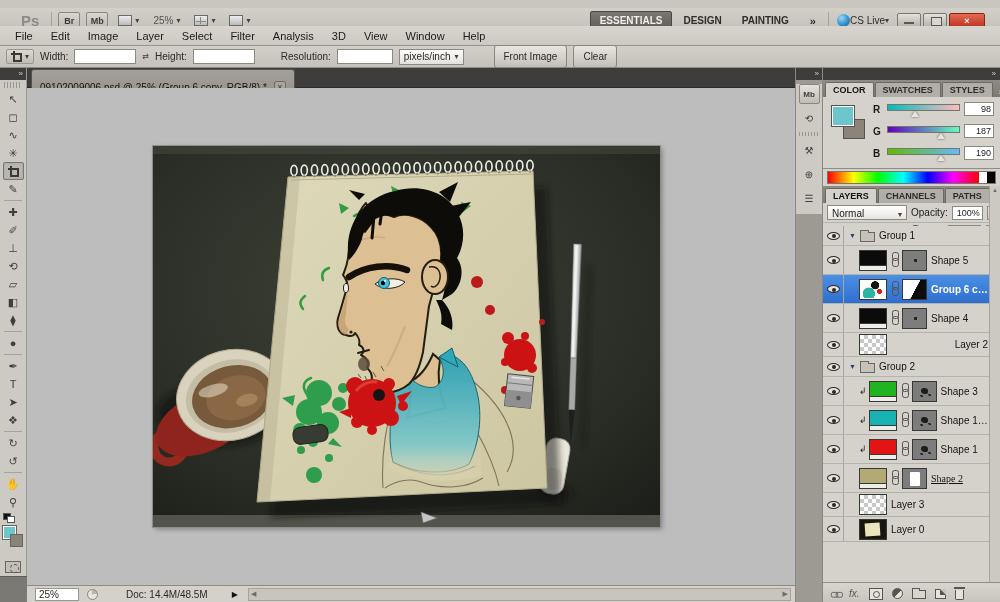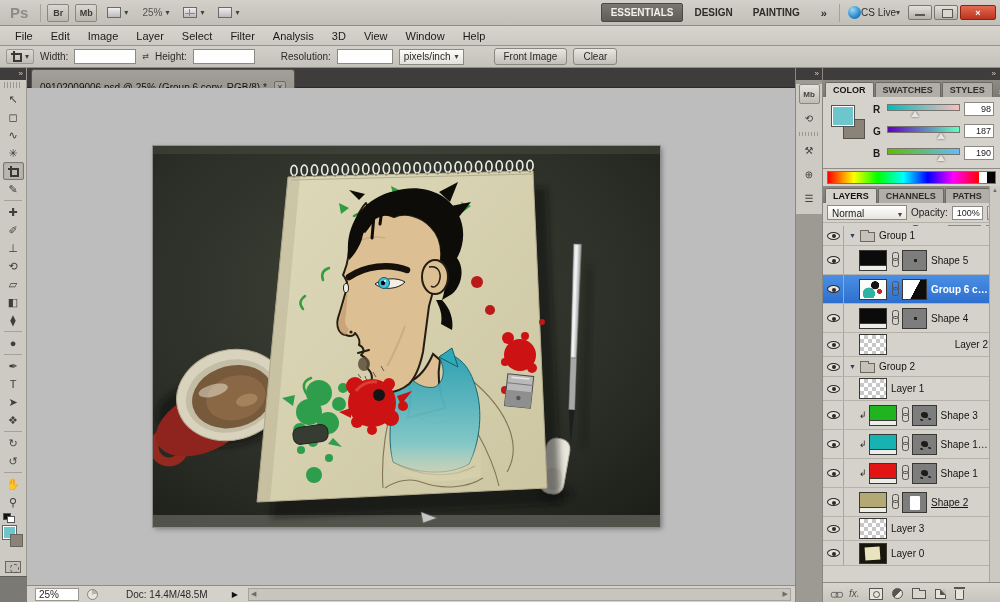--- a/index.html
+++ b/index.html
@@ -1,23 +1,23 @@
 <!DOCTYPE html>
 <html><head>
 <meta charset="utf-8">
 <style>
   * { margin:0; padding:0; box-sizing:border-box; }
   html,body { width:1000px; height:602px; overflow:hidden; }
   body { font-family:"Liberation Sans", sans-serif; font-size:11px; color:#1a1a1a;
          background:#c9c5bf; position:relative; }
 
   
-  .titlebar { position:absolute; left:0; top:0; width:1000px; height:26px;
+  .titlebar { position:absolute; left:0; top:8px; width:1000px; height:26px;
     background:linear-gradient(#d3cfc9,#c2beb8); border-bottom:1px solid #8f8c86;
-    display:flex; align-items:center; gap:6px; padding:0 4px; }
+    display:flex; align-items:center; gap:6px; padding:0 15px; }
   .ps-logo { font-weight:bold; font-size:15px; color:#8e8b86; letter-spacing:0; padding:0 6px; }
   .tb-sep { width:1px; height:18px; background:#a5a29c; }
   .tb-btn { height:18px; min-width:22px; padding:0 3px; display:flex; align-items:center; justify-content:center;
     background:linear-gradient(#dad6d0,#b9b5af); border:1px solid #8a8781; border-radius:2px;
     font-size:9px; font-weight:bold; color:#3c3a36; }
   .tb-drop { display:flex; align-items:center; gap:3px; padding:0 4px; height:18px; color:#4a4842; }
   .mini-ic { width:14px; height:11px; border:1px solid #6c6a65; background:linear-gradient(#eee,#bbb); position:relative; }
   .mini-ic.grid::after { content:""; position:absolute; inset:1px; background:
     linear-gradient(90deg,#888 1px,transparent 1px) 4px 0/6px 100%, linear-gradient(#888 1px,transparent 1px) 0 4px/100% 6px; }
   .caret { font-size:8px; color:#44423e; }
@@ -50,21 +50,21 @@
     display:flex; align-items:center; gap:6px; padding:0 6px; font-size:10px; color:#2c2a26; }
   .opt-tool { display:flex; align-items:center; gap:3px; padding:1px 4px; border:1px solid #9a978f;
     border-radius:2px; background:linear-gradient(#dcd8d2,#bfbbb5); }
   .crop-ic { position:relative; width:11px; height:11px; display:inline-block; }
   .crop-ic::before { content:""; position:absolute; left:2px; top:0; width:7px; height:9px; border-left:2px solid #3a3833; border-bottom:2px solid #3a3833; }
   .crop-ic::after  { content:""; position:absolute; left:0; top:2px; width:9px; height:7px; border-right:2px solid #3a3833; border-top:2px solid #3a3833; }
   .opt-field { width:62px; height:15px; border:1px solid #8c8983; background:#fff; padding:0 3px; font-size:10px; }
   .opt-field.res { width:56px; }
   .unit-select { display:flex; align-items:center; gap:4px; height:16px; padding:0 4px;
     border:1px solid #8c8983; background:linear-gradient(#fdfdfc,#e4e1db); }
-  .opt-btn { height:17px; padding:0 9px; display:flex; align-items:center; border:1px solid #89867f;
+  .opt-btn { height:23px; padding:0 9px; display:flex; align-items:center; border:1px solid #89867f;
     border-radius:3px; background:linear-gradient(#e9e6e0,#c2beb8); font-size:10px; color:#2c2a26; }
 
   
   .toolscol { position:absolute; left:0; top:68px; width:27px; height:534px; background:#cdc9c3; border-right:1px solid #9a978f; }
   .toolscol .head { height:12px; background:#3e3d3b; color:#cfccc6; font-size:8px; text-align:right; padding-right:3px; line-height:12px; }
   .toolscol .grip { height:6px; background:repeating-linear-gradient(90deg,#9a978f 0 1px,transparent 1px 3px); margin:2px 4px; }
   .tool { width:21px; height:18px; margin:0 auto; display:flex; align-items:center; justify-content:center;
     font-size:11px; color:#403e39; }
   .tool.active { background:#bab6b0; border:1px solid #777; border-radius:2px; box-shadow:inset 0 0 2px #999; }
   .tool-div { height:1px; background:#a5a29a; margin:2px 4px; }
@@ -181,21 +181,21 @@
   .chain::before, .chain::after { content:""; position:absolute; left:1px; width:5px; height:7px; border:1.4px solid #55534e; border-radius:2.5px; }
   .chain::before { top:0; } .chain::after { top:6px; }
   .mask { width:25px; height:21px; border:1px solid #3a3833; flex:none; position:relative; background:#7d7d7d; }
   .mask.gray::after { content:""; position:absolute; left:11px; top:8px; width:3px; height:3px; background:#26261f; }
   .mask.diag { background:linear-gradient(118deg,#fff 52%,#0d0d0d 53%); }
   .mask.splat::after { content:""; position:absolute; left:8px; top:6px; width:7px; height:6px; background:#1d1d18; border-radius:45% 55% 40% 60%;
       box-shadow:5px 4px 0 -2px #1d1d18, -3px 5px 0 -2px #1d1d18; }
   .mask.pad::after { content:""; position:absolute; left:7px; top:3px; width:10px; height:14px; background:#fff; border-radius:1px; }
   .lname { font-size:10px; color:#14130f; white-space:nowrap; overflow:hidden; text-overflow:ellipsis; }
   .lrow.sel .lname { color:#fff; font-weight:bold; }
-  .lname.und { text-decoration:underline; }
+  .lname.und { text-decoration:underline;font-family:Liberation Serif, serif; }
   .lscroll { position:absolute; right:0; top:0; bottom:0; width:11px; background:#ccc9c3; border-left:1px solid #a8a5a0;
     display:flex; flex-direction:column; justify-content:space-between; align-items:center; font-size:6px; color:#6e6c66; padding:1px 0; }
   .lp-bottom { position:absolute; left:0; right:0; bottom:0; height:22px; border-top:1px solid #8f8c86;
     background:linear-gradient(#d8d5cf,#c6c3bd); display:flex; align-items:center; gap:9px; padding:0 10px; }
   .bic { color:#57554f; font-size:11px; display:inline-flex; align-items:center; justify-content:center; }
   .bic-chain { transform:rotate(90deg) scale(.8); }
   .bic-fx { font-size:10px; font-style:italic; font-weight:normal; }
   .bic-mask { width:14px; height:12px; border:1px solid #57554f; background:#e6e3dd; position:relative; }
   .bic-mask::after { content:""; position:absolute; left:3.5px; top:2.5px; width:5px; height:5px; border-radius:50%; border:1px solid #57554f; }
   .bic-adj { width:11px; height:11px; border-radius:50%; border:1px solid #57554f; background:linear-gradient(135deg,#57554f 50%,#e6e3dd 50%); }
@@ -753,29 +753,20 @@
         <div class="lrow" style="height: 20px;">
           <span class="eyecell">
             <span class="eye"></span>
           </span>
           <span class="lcontent">
             <span class="tri">▼</span>
             <span class="folder"></span>
             <span class="lname">Group 2</span>
           </span>
         </div>
-        <div class="lrow" style="height: 24px;">
-          <span class="eyecell">
-            <span class="eye"></span>
-          </span>
-          <span class="lcontent" style="padding-left: 15px;">
-            <span class="thumb checker"></span>
-            <span class="lname">Layer 1</span>
-          </span>
-        </div>
         <div class="lrow" style="height: 29px;">
           <span class="eyecell">
             <span class="eye"></span>
           </span>
           <span class="lcontent" style="padding-left: 15px;">
             <span class="clip">↳</span>
             <span class="thumb slider" style="background: rgb(32, 180, 32);"></span>
             <span class="chain"></span>
             <span class="mask splat"></span>
             <span class="lname">Shape 3</span>

